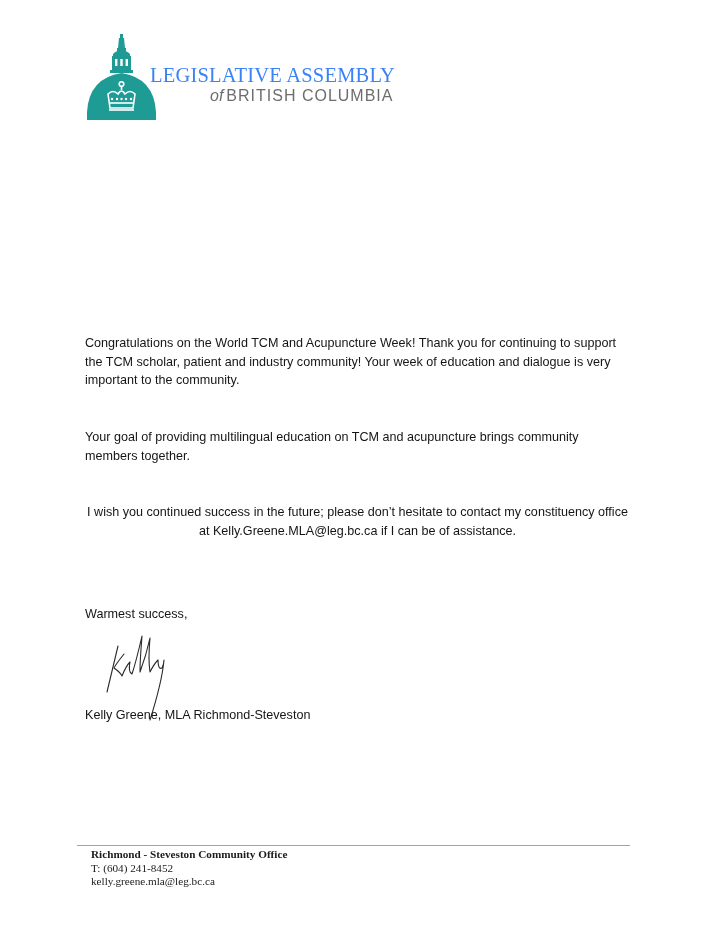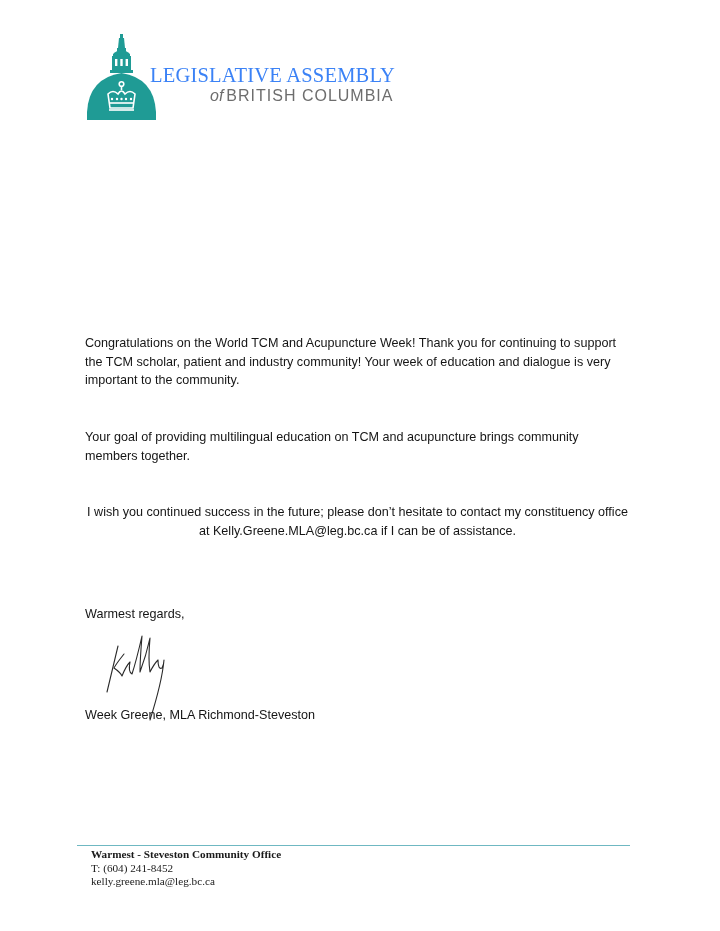--- a/index.html
+++ b/index.html
@@ -164,35 +164,35 @@
       <span class="of">of</span><span>BRITISH COLUMBIA</span>
     </div>
   </div>
 
 
 
   <p class="text para2">Your goal of providing multilingual education on TCM and acupuncture brings community members together.</p>
   <p class="text para1">Congratulations on the World TCM and Acupuncture Week! Thank you for continuing to support the TCM scholar, patient and industry community! Your week of education and dialogue is very important to the community.</p>
   <p class="text para3">I wish you continued success in the future; please don’t hesitate to contact my constituency office at Kelly.Greene.MLA@leg.bc.ca if I can be of assistance.</p>
 
-  <p class="text closing">Warmest regards,</p>
+  <p class="text closing">Warmest success,</p>
 
   <svg class="signature" viewBox="0 0 80 92" xmlns="http://www.w3.org/2000/svg">
     <g fill="none" stroke="#2a2a2a" stroke-width="1.1" stroke-linecap="round" stroke-linejoin="round">
 
       <path d="M14 14 L3 60"></path>
 
       <path d="M20 22 Q12 32 10 36 Q16 40 18 44 Q22 34 26 30 Q24 40 28 42 Q32 30 38 4 Q36 28 36 40 Q42 24 46 6 Q44 28 46 40 Q50 32 54 28 Q54 38 58 36 Q60 32 60 28 Q58 50 46 88"></path>
     </g>
   </svg>
 
-  <p class="text signer">Week Greene, MLA Richmond-Steveston</p>
+  <p class="text signer">Kelly Greene, MLA Richmond-Steveston</p>
 
   <div class="footer-rule"></div>
 
   <div class="footer-block footer-left">
-    <div class="fh">Warmest - Steveston Community Office</div>
+    <div class="fh">Richmond - Steveston Community Office</div>
     <div>T: (604) 241-8452</div>
     <div>kelly.greene.mla@leg.bc.ca</div>
   </div>
 
 
 </div>
 
 </body></html>

